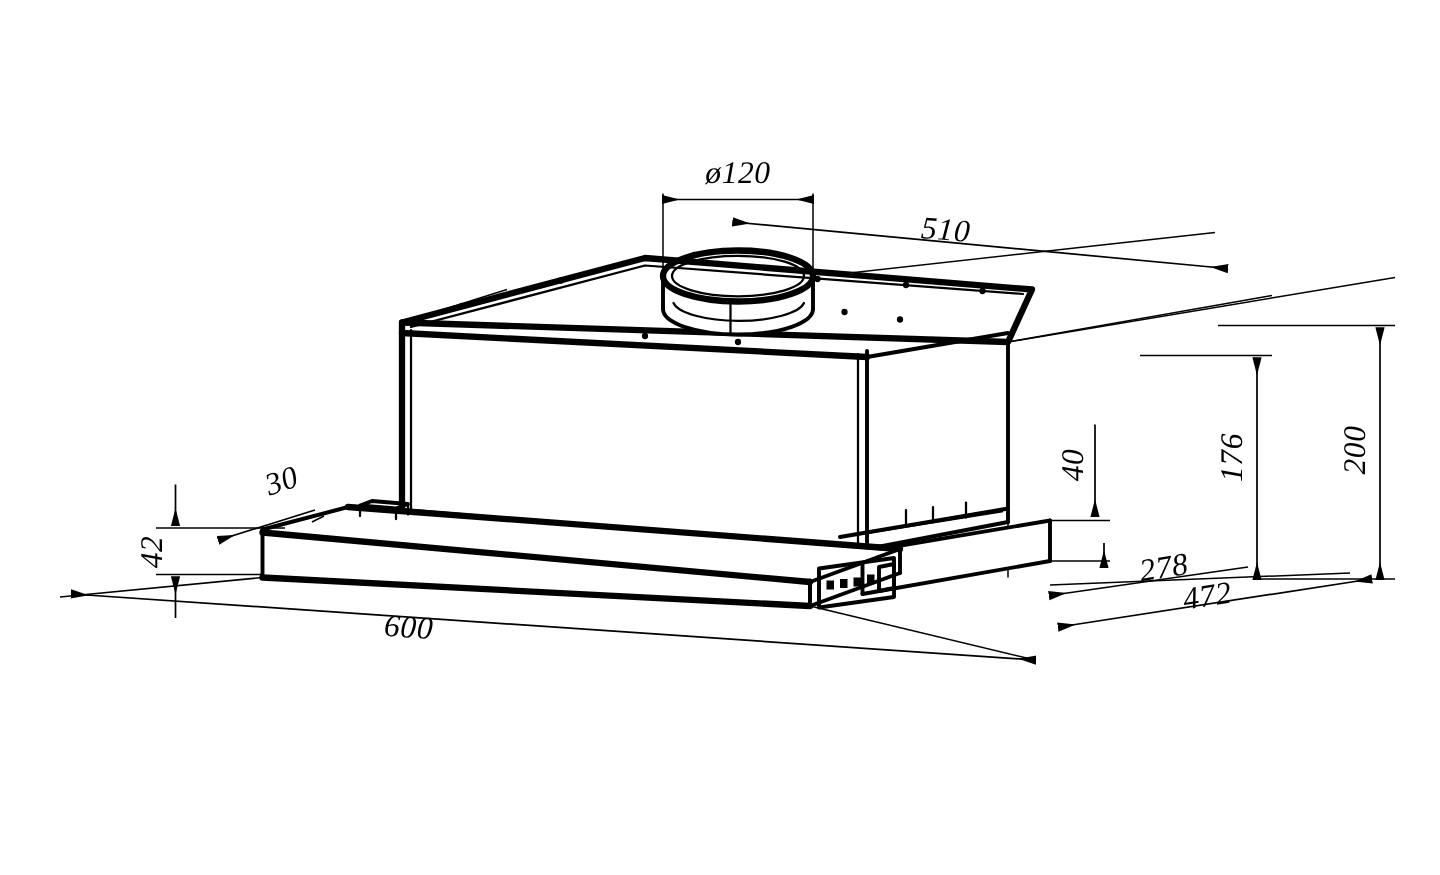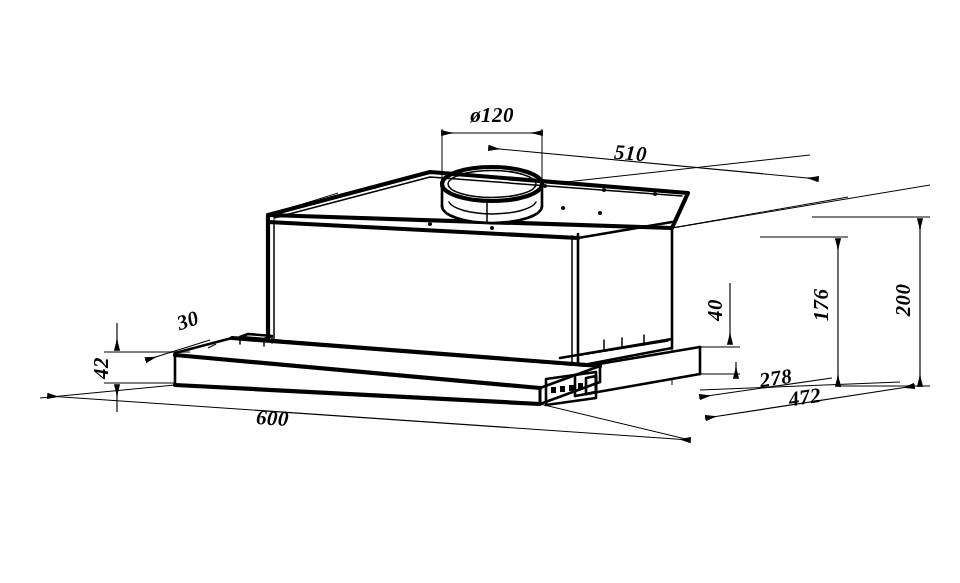--- a/index.html
+++ b/index.html
@@ -11,21 +11,20 @@
     width: 960px;
     height: 583px;
     overflow: hidden;
     font-family: "Liberation Serif", serif;
   }
   #drawing-root {
     position: relative;
     width: 876px;
     height: 583px;
     background: #e5e5e5;
-    font-weight: bold;
   }
   svg#tech-drawing {
     display: block;
     width: 960px;
     height: 583px;
   }
   .edge-heavy {
     fill: none;
     stroke: #000000;
     stroke-width: 4.2;

